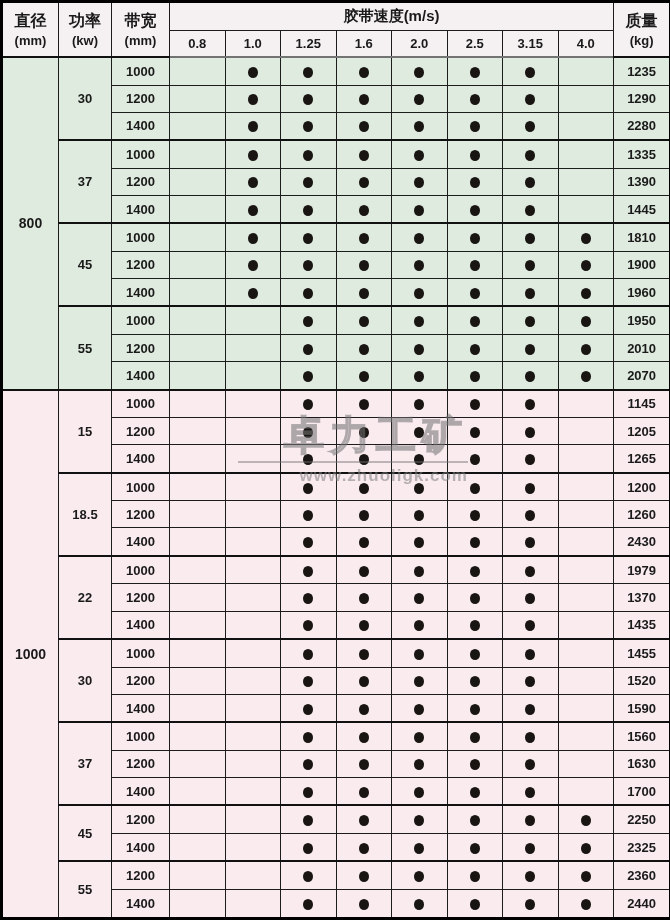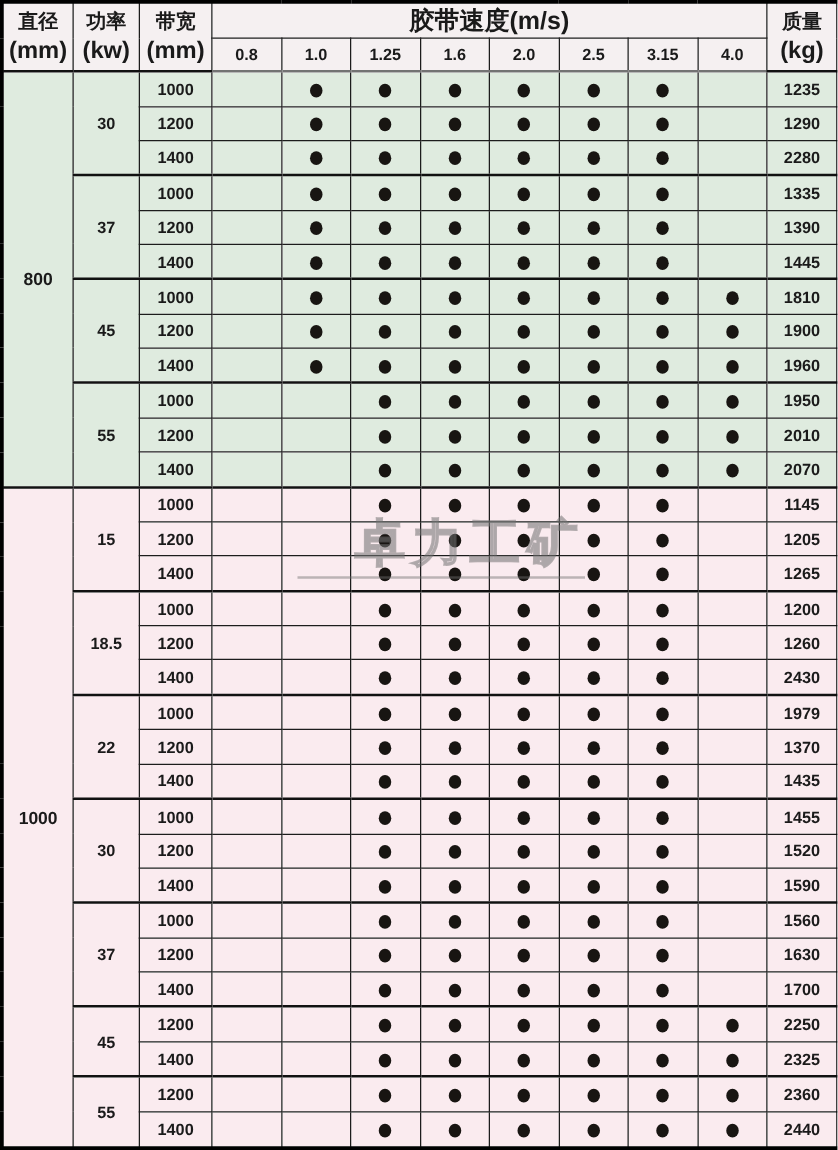--- a/index.html
+++ b/index.html
@@ -7,22 +7,22 @@
         font-family:"Liberation Sans","DejaVu Sans",sans-serif;color:#1a1a1a;}
   table.spec{border-collapse:collapse;table-layout:fixed;width:670px;height:920px;
              border:3px solid #000;}
   th,td{border:1px solid #1c1c1c;text-align:center;vertical-align:middle;padding:0;
         font-weight:bold;font-size:13px;overflow:hidden;}
   thead th{background:#f5f0f1;}
   th.h-top{height:27px;}
   th.h-sub{height:25px;border-bottom:2px solid #737373;}
   th.span2{border-bottom:2px solid #111;}
   th .cn{font-size:16px;line-height:1.45;}
-  th .unit{font-size:19px;line-height:1.3;}
-  th.speed-title{border-bottom:1px solid #1c1c1c;font-size:20px;}
+  th .unit{font-size:13px;line-height:1.3;}
+  th.speed-title{border-bottom:1px solid #1c1c1c;font-size:15px;}
   tr.sec-800 td{background:#dfebdf;}
   tr.sec-1000 td{background:#faebef;}
   tr.group-start td{border-top:2px solid #111;}
   td.dia-cell{font-size:14px;}
   .dot{display:inline-block;width:10px;height:11px;border-radius:50%;
        background:#181512;vertical-align:middle;}
   .watermark{position:absolute;left:238px;top:413px;width:230px;text-align:right;
              pointer-events:none;z-index:3;}
   .wm-line1{font-size:40px;font-weight:bold;letter-spacing:6px;
             color:rgba(160,160,160,0.14);
@@ -466,14 +466,15 @@
           <td class="mark-cell"><span class="dot"></span></td>
           <td class="mark-cell"><span class="dot"></span></td>
           <td class="mark-cell"><span class="dot"></span></td>
           <td class="mass-cell">2440</td>
         </tr>
       </tbody>
   </table>
 
   <div class="watermark">
     <div class="wm-line1">卓力工矿</div>
+    <div class="wm-line2">www.zhuoligk.com</div>
   </div>
 </div>
 
 </body></html>

